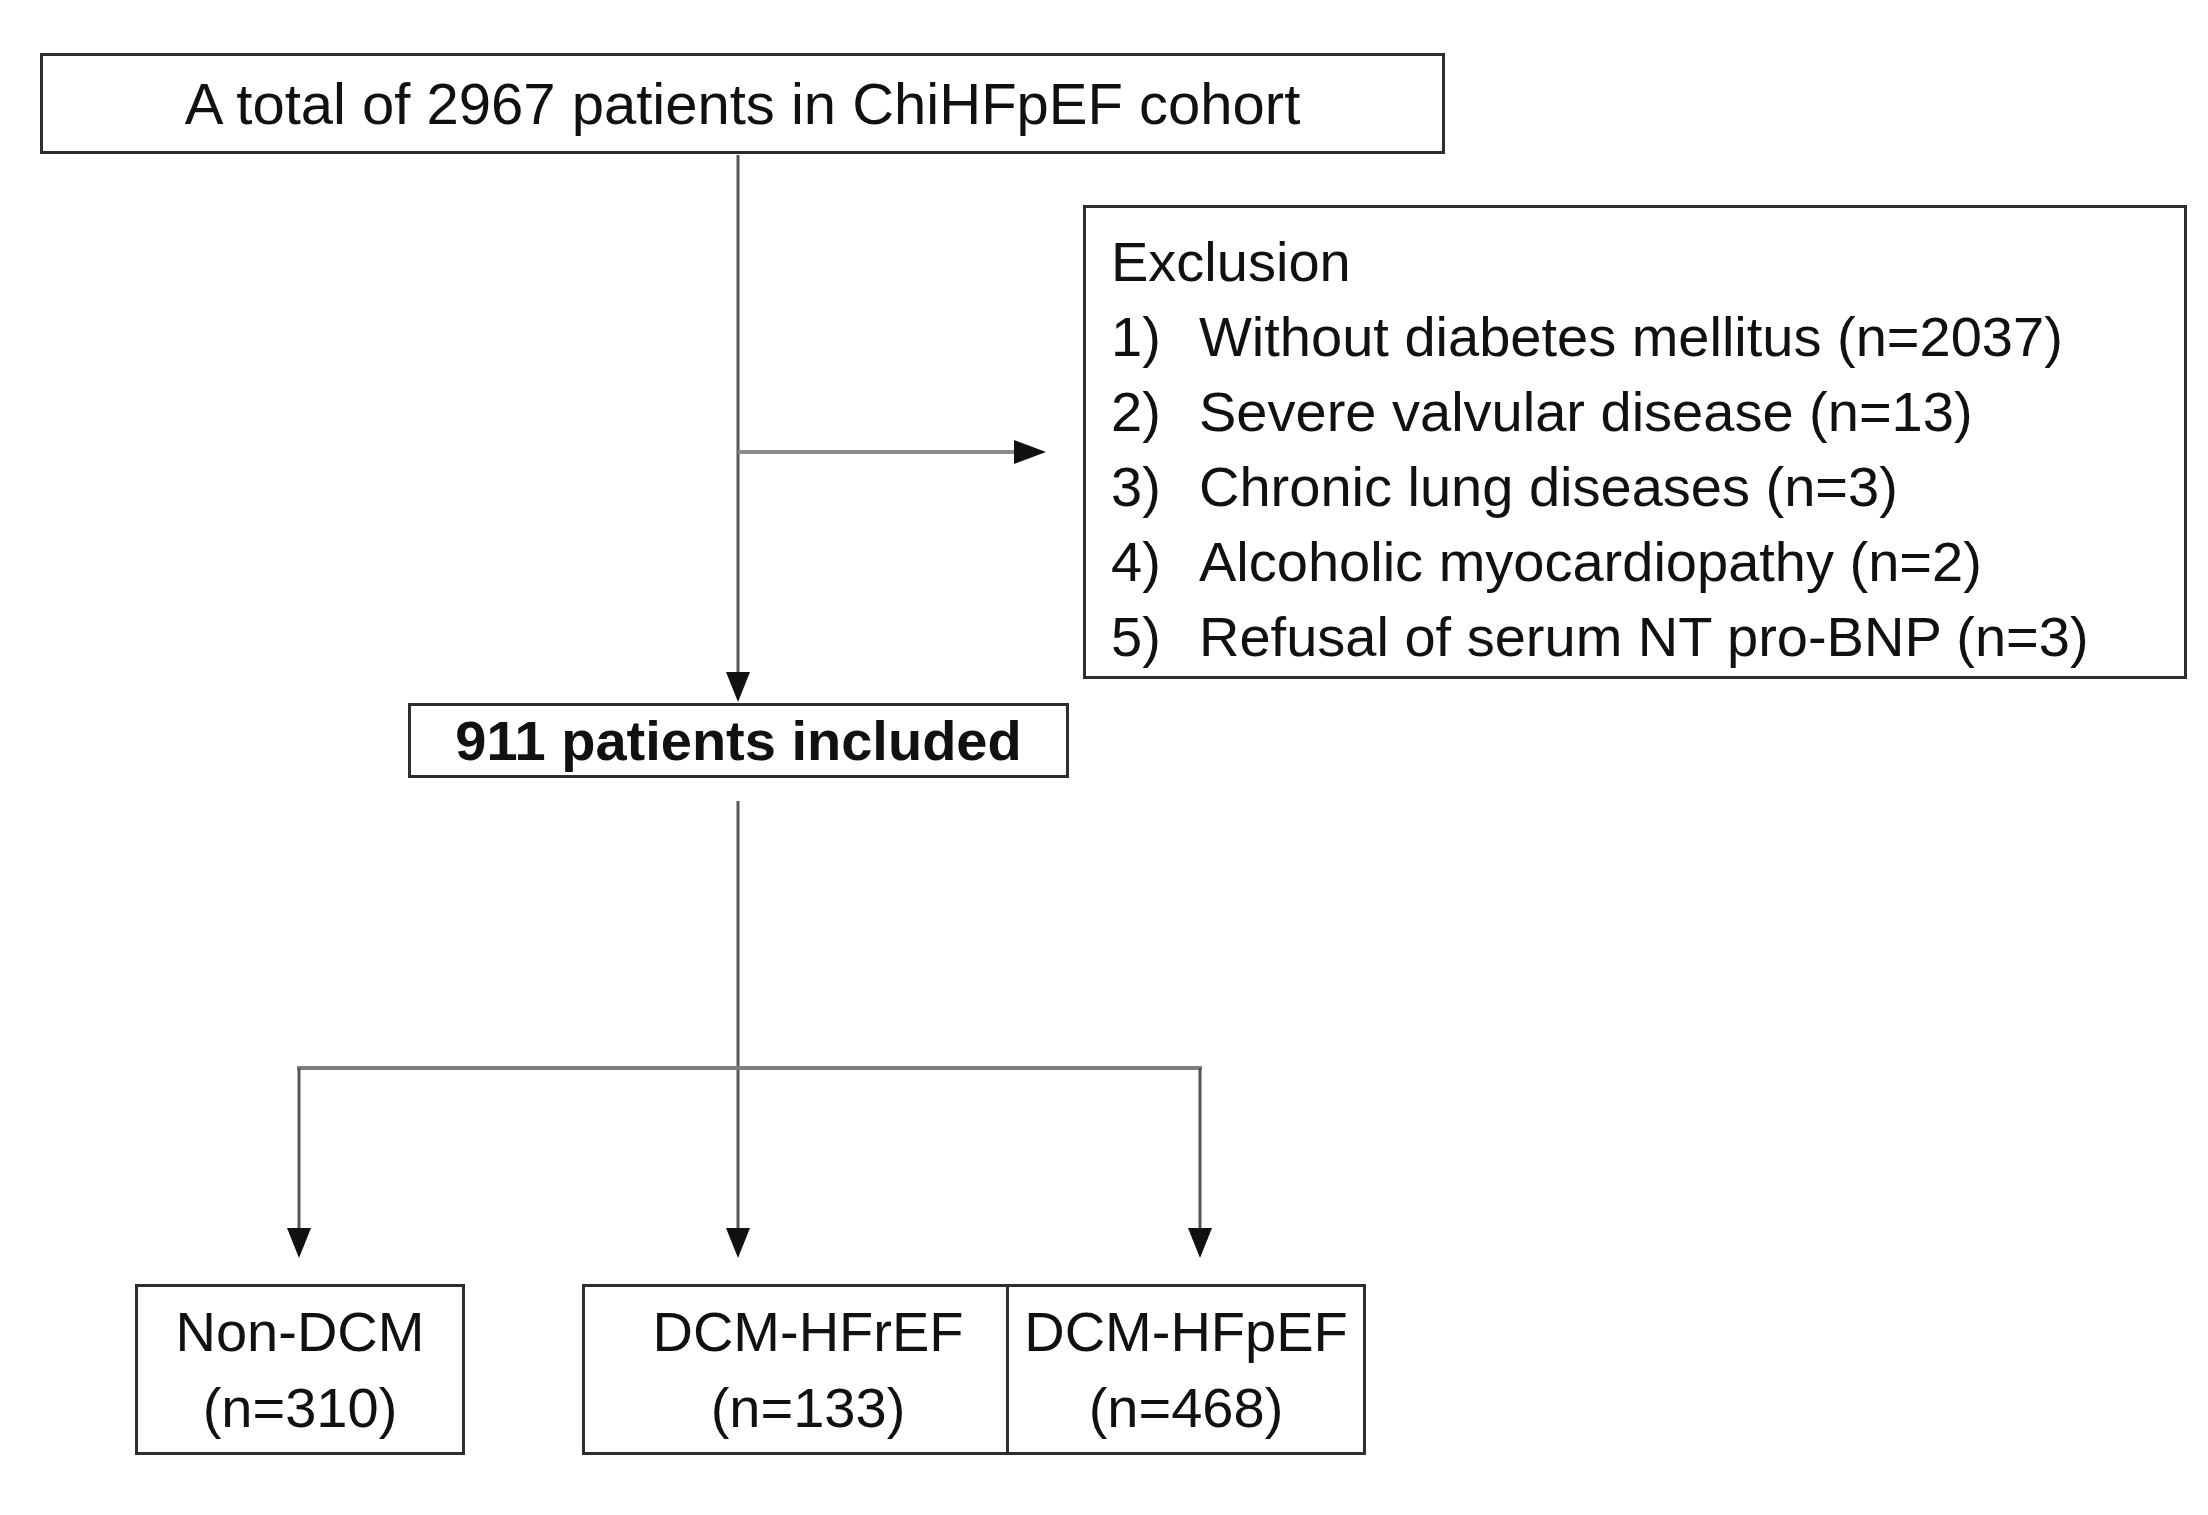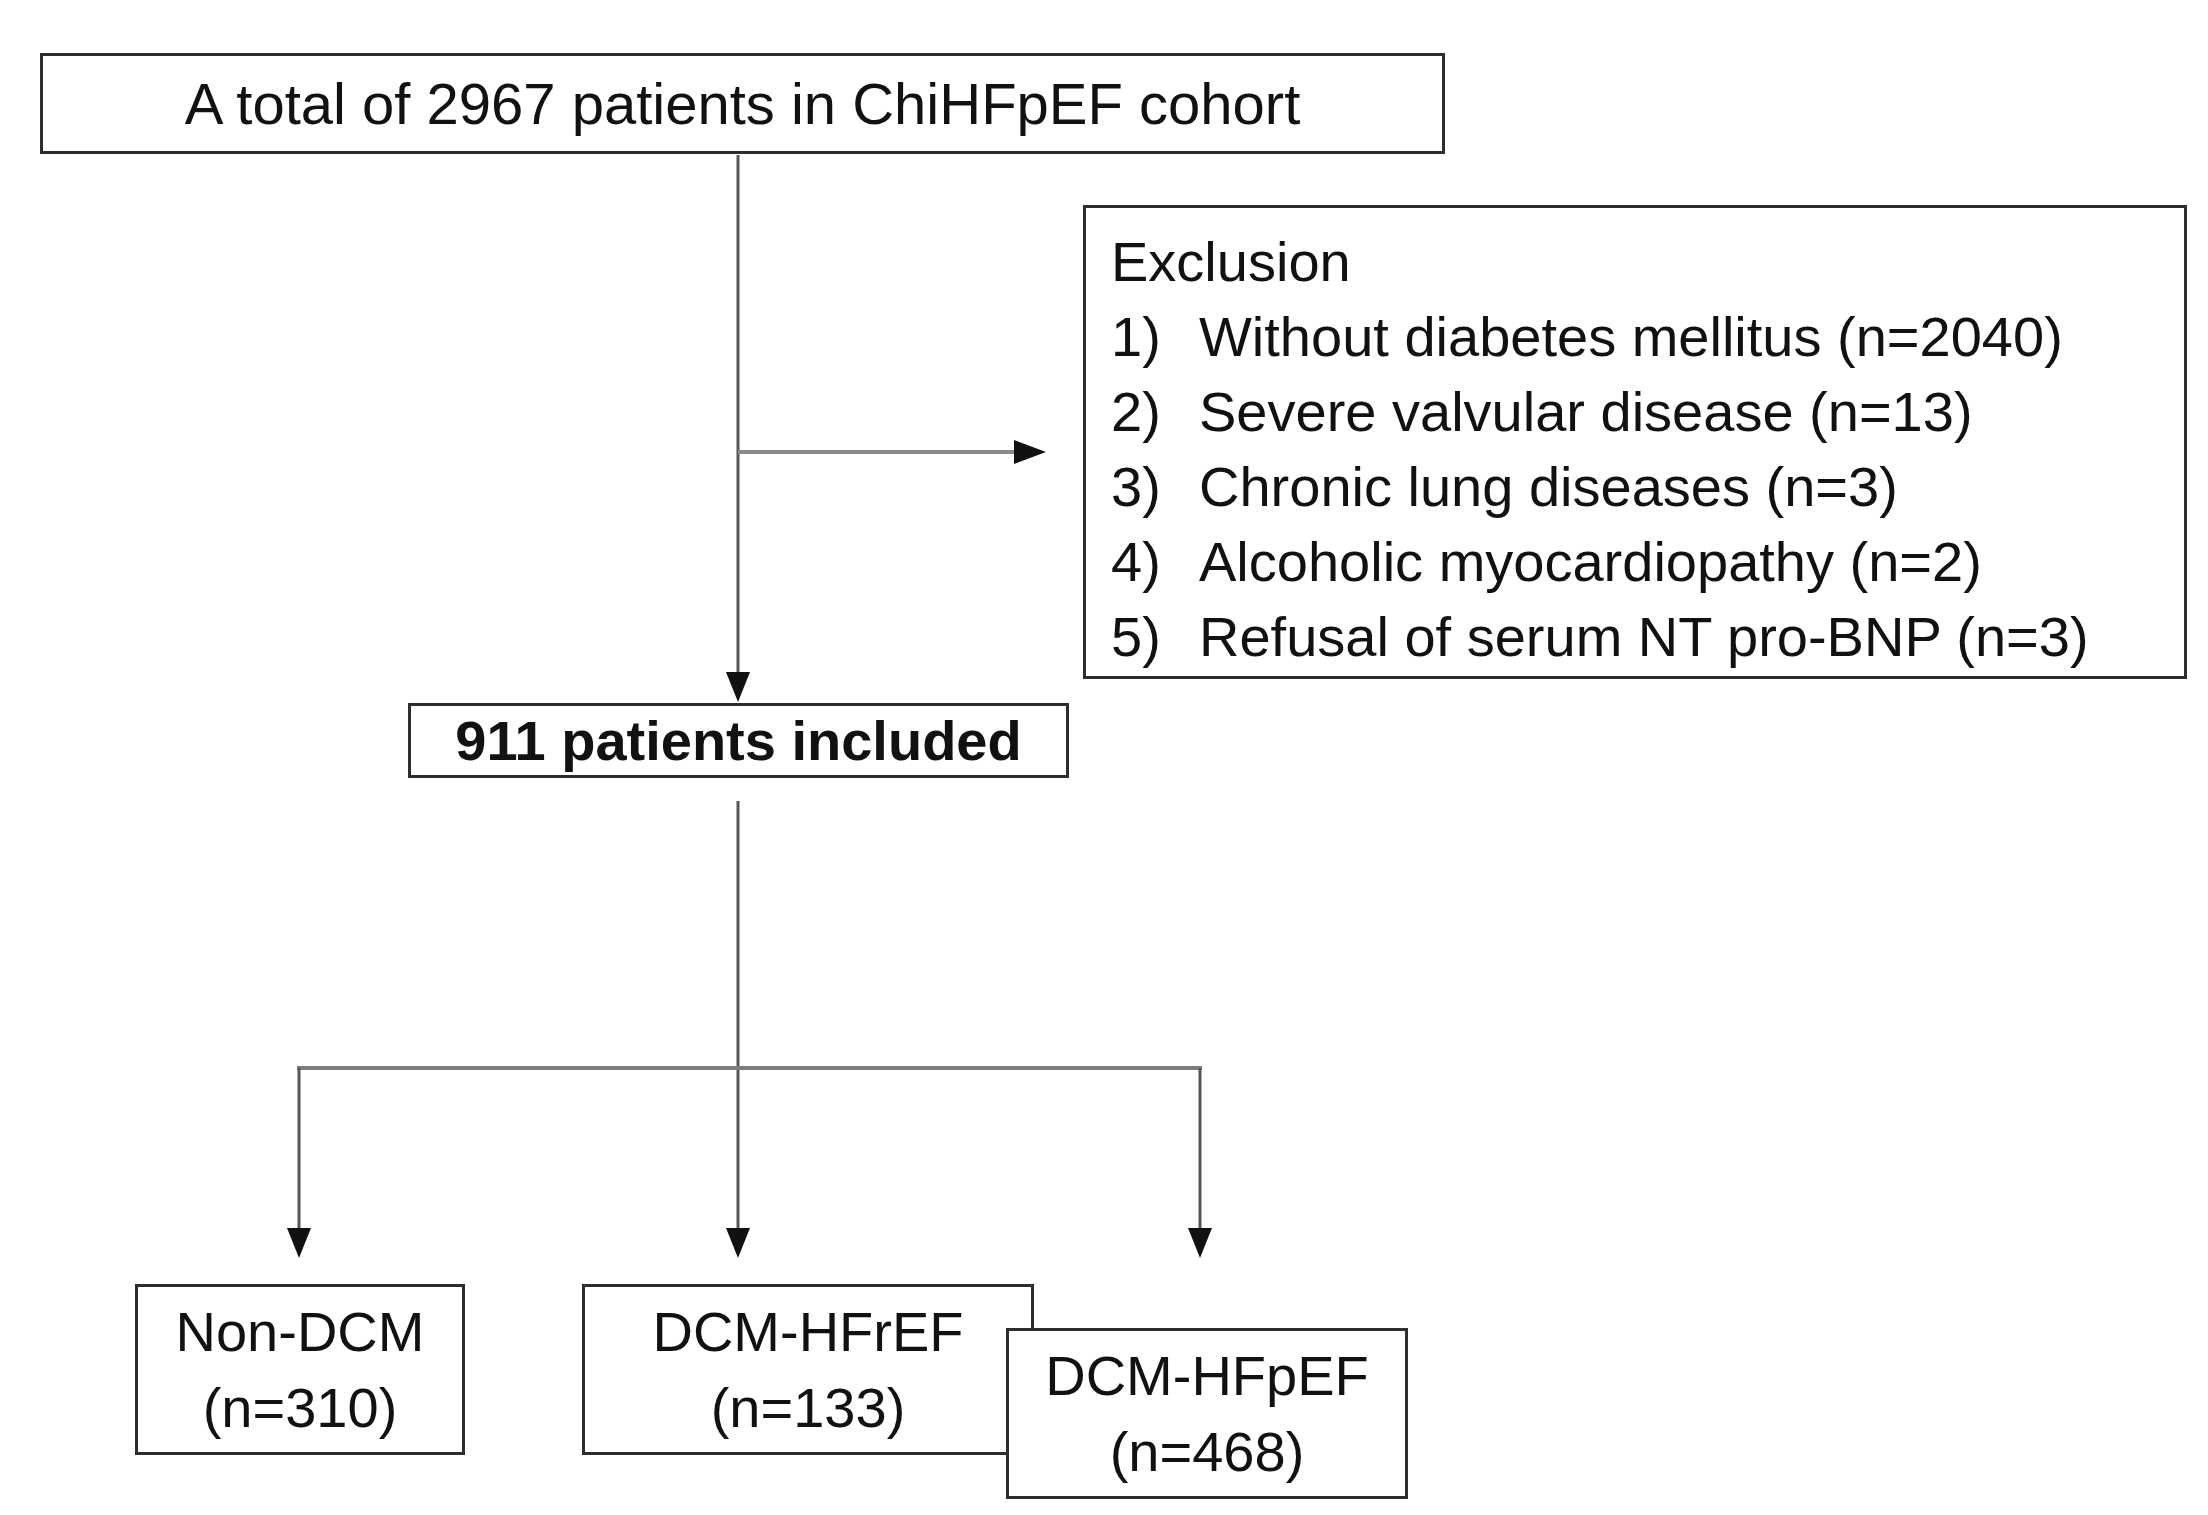--- a/index.html
+++ b/index.html
@@ -74,21 +74,21 @@
   }
   .outcome-box {
     top: 1284px;
     height: 171px;
     font-size: 56px;
     line-height: 76px;
     flex-direction: column;
   }
   .outcome-box-1 { left: 135px;  width: 330px; }
   .outcome-box-2 { left: 542px;  width: 452px; margin-left: 40px; }
-  .outcome-box-3 { left: 1006px; width: 402px; margin-top: 44px; }
+  .outcome-box-3 { left: 1006px; width: 360px; }
   .outcome-line {
     display: block;
     white-space: nowrap;
   }
 </style>
 </head>
 <body>
 
 <div class="page">
 
@@ -113,21 +113,21 @@
   </svg>
 
   <div class="box box-center cohort-box">
     <span>A total of 2967 patients in ChiHFpEF cohort</span>
   </div>
 
   <div class="box exclusion-box">
     <div class="exclusion-title">Exclusion</div>
     <div class="exclusion-item">
       <span class="num">1)</span>
-      <span class="txt">Without diabetes mellitus (n=2040)</span>
+      <span class="txt">Without diabetes mellitus (n=2037)</span>
     </div>
     <div class="exclusion-item">
       <span class="num">2)</span>
       <span class="txt">Severe valvular disease (n=13)</span>
     </div>
     <div class="exclusion-item">
       <span class="num">3)</span>
       <span class="txt">Chronic lung diseases (n=3)</span>
     </div>
     <div class="exclusion-item">

